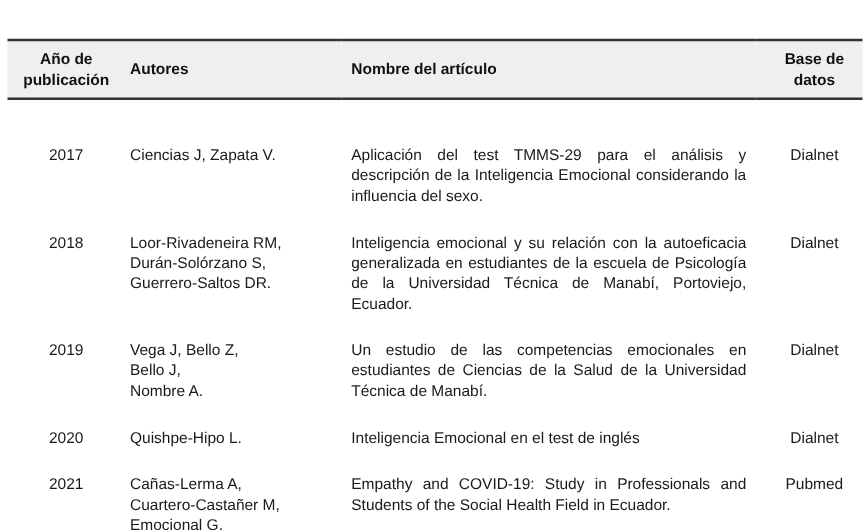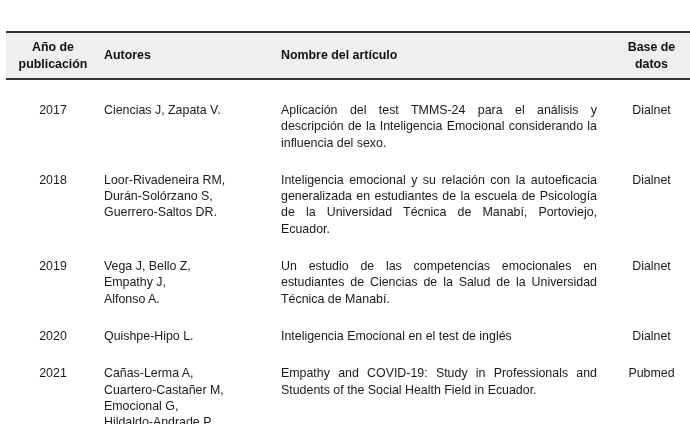--- a/index.html
+++ b/index.html
@@ -40,21 +40,21 @@
       padding: 0 4px;
       border-top: 2px solid #333333;
       border-bottom: 2px solid #333333;
       color: #111111;
     }
     tbody td {
       vertical-align: top;
       padding: 0 4px;
     }
     tbody tr.first td {
-      padding-top: 22px;
+      padding-top: 36px;
     }
     tbody tr td {
       padding-bottom: 21px;
     }
     tbody tr.last td {
       padding-bottom: 28px;
       border-bottom: 4px solid #84cc16;
     }
     .c-year { width: 86px; text-align: center; }
     .c-auth { width: 165px; text-align: left; }
@@ -81,39 +81,39 @@
           <span class="line">datos</span>
         </th>
       </tr>
     </thead>
     <tbody>
       <tr class="first">
         <td class="c-year">2017</td>
         <td class="c-auth">
           <span class="line">Ciencias J, Zapata V.</span>
         </td>
-        <td class="c-title">Aplicación del test TMMS-24 para el análisis y descripción de la Inteligencia Emocional considerando la influencia del sexo.</td>
+        <td class="c-title">Aplicación del test TMMS-29 para el análisis y descripción de la Inteligencia Emocional considerando la influencia del sexo.</td>
         <td class="c-db">Dialnet</td>
       </tr>
       <tr>
         <td class="c-year">2018</td>
         <td class="c-auth">
           <span class="line">Loor-Rivadeneira RM,</span>
           <span class="line">Durán-Solórzano S,</span>
           <span class="line">Guerrero-Saltos DR.</span>
         </td>
         <td class="c-title">Inteligencia emocional y su relación con la autoeficacia generalizada en estudiantes de la escuela de Psicología de la Universidad Técnica de Manabí, Portoviejo, Ecuador.</td>
         <td class="c-db">Dialnet</td>
       </tr>
       <tr>
         <td class="c-year">2019</td>
         <td class="c-auth">
           <span class="line">Vega J, Bello Z,</span>
-          <span class="line">Empathy J,</span>
-          <span class="line">Alfonso A.</span>
+          <span class="line">Bello J,</span>
+          <span class="line">Nombre A.</span>
         </td>
         <td class="c-title">Un estudio de las competencias emocionales en estudiantes de Ciencias de la Salud de la Universidad Técnica de Manabí.</td>
         <td class="c-db">Dialnet</td>
       </tr>
       <tr>
         <td class="c-year">2020</td>
         <td class="c-auth">
           <span class="line">Quishpe-Hipo L.</span>
         </td>
         <td class="c-title">Inteligencia Emocional en el test de inglés</td>

